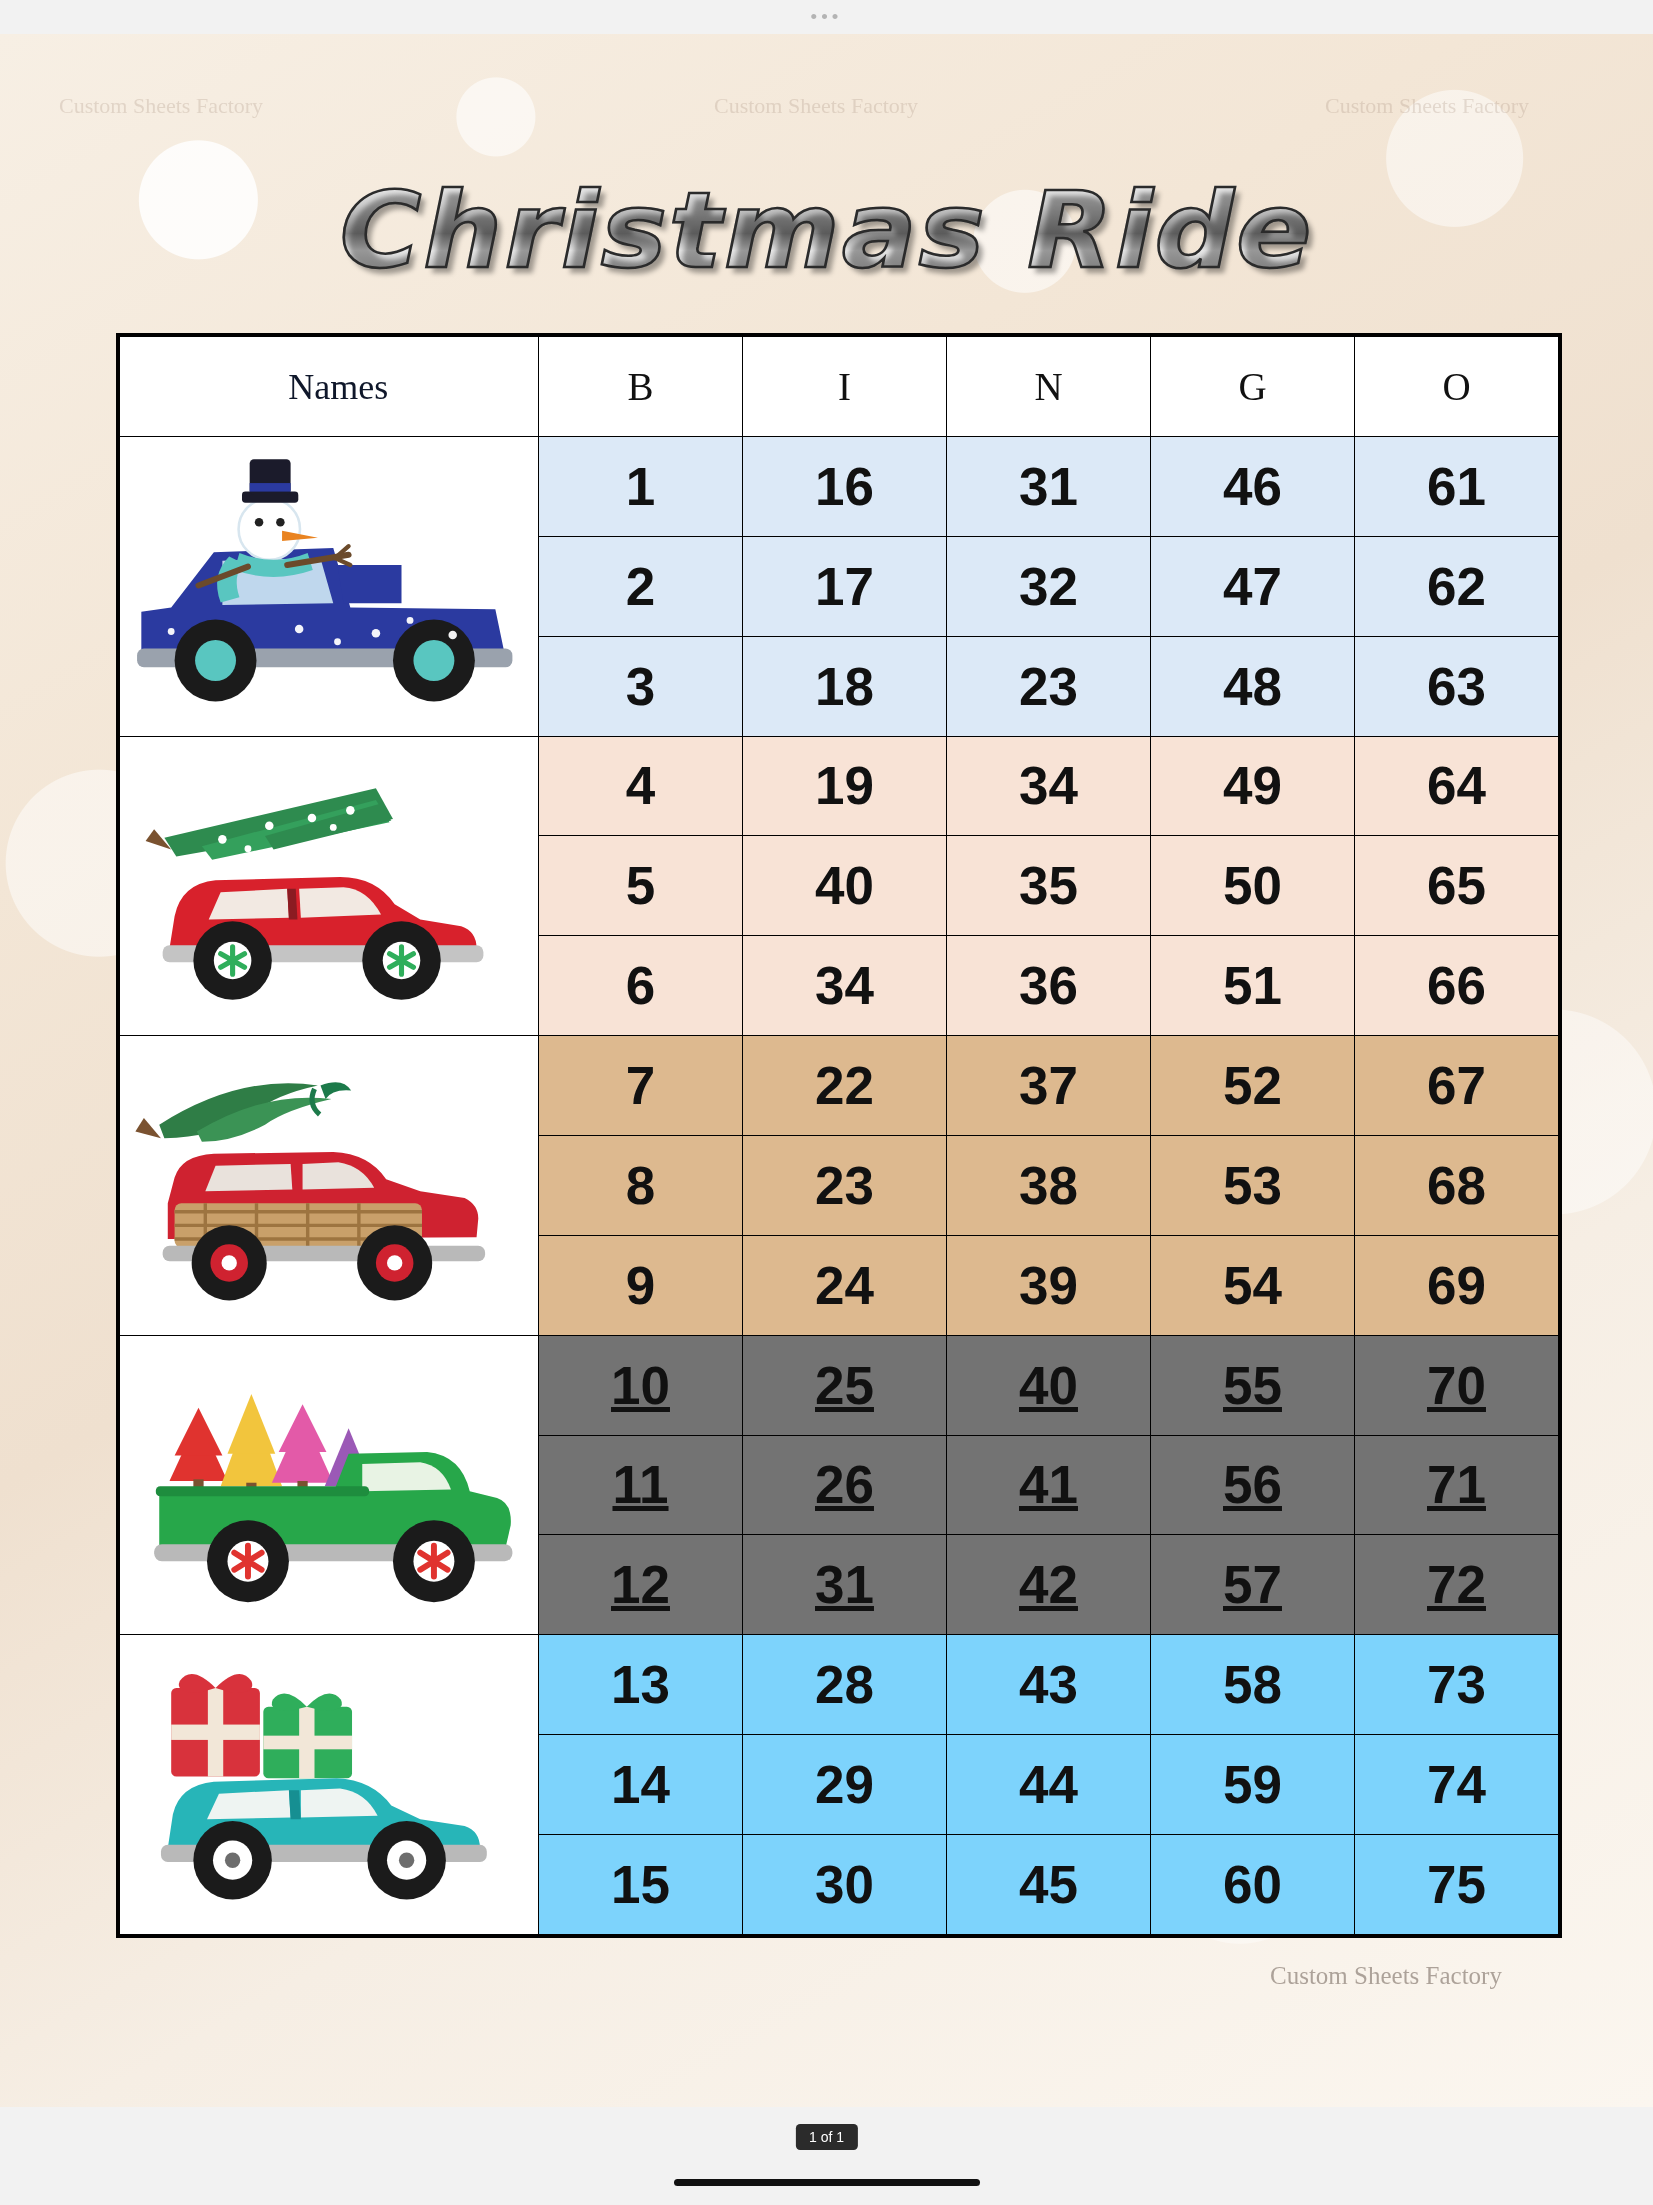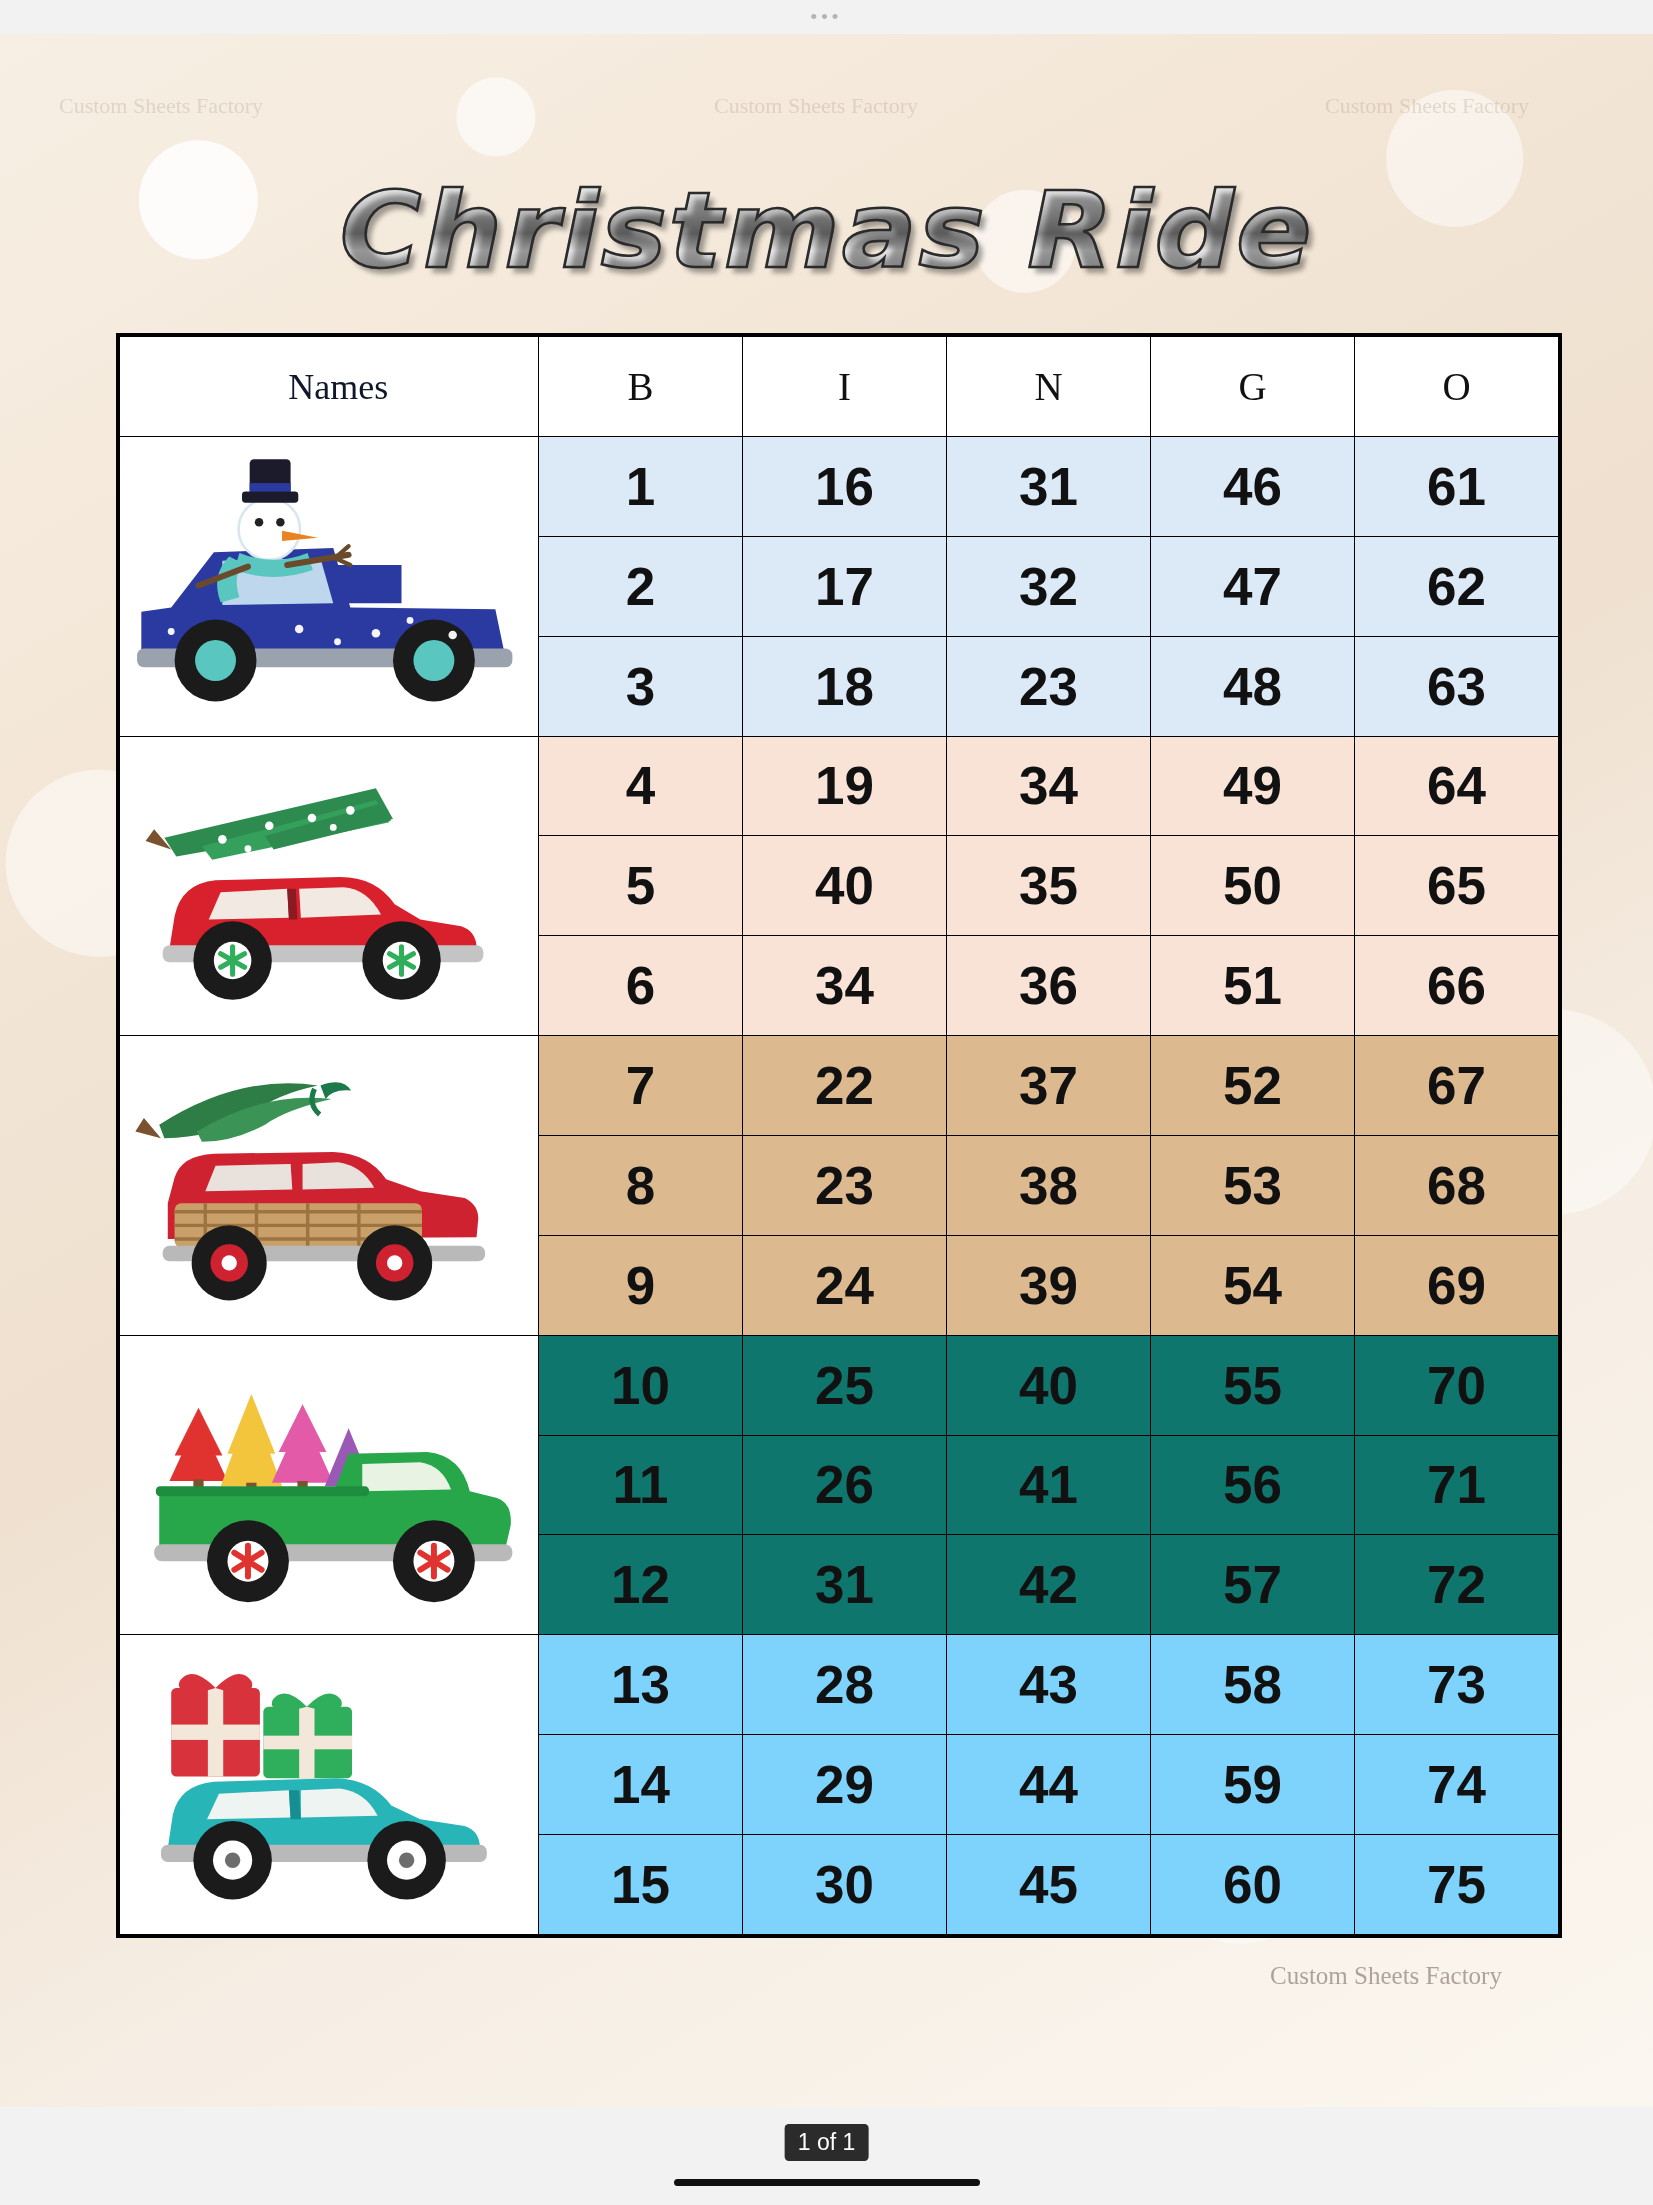--- a/index.html
+++ b/index.html
@@ -40,21 +40,21 @@
   #dots {
     position: absolute; left: 50%; top: 12px; transform: translateX(-50%);
     letter-spacing: 4.2px; color: #b4b4b4; font-size: 18.7px; line-height: 10.2px;
   }
   #bottom-chrome {
     position: absolute; left: 0; top: 2107px; width: 1653px; height: 99px;
     background: #f2f2f2;
   }
   #page-indicator {
     position: absolute; left: 50%; top: 2124px; transform: translateX(-50%);
-    background: #2b2b2b; color: #fff; font-size: 23px;
+    background: #2b2b2b; color: #fff; font-size: 14px;
     padding: 5.1px 13.6px; border-radius: 4.2px; font-family: "Liberation Sans", sans-serif;
   }
   #home-bar {
     position: absolute; left: 50%; bottom: 18.7px; transform: translateX(-50%);
     width: 306px; height: 7.6px; border-radius: 5.1px; background: #111;
   }
 
   
   #title {
     position: absolute; left: 0; top: 170px; width: 1653px;
@@ -124,21 +124,21 @@
     padding: 0;
     position: relative;
   }
   .art-wrap { position: relative; width: 100%; height: 100%; }
   .art-wrap svg { display: block; width: 100%; height: 100%; }
 
   
   .band-blue   { background: #dce9f7; }
   .band-peach  { background: #f8e3d6; }
   .band-tan    { background: #ddb98f; }
-  .band-green  { background: #0f766e; }
+  .band-green  { background: #737373; text-decoration: underline; }
   .band-ice    { background: #7dd3fc; }
 
   
   .wm {
     position: absolute;
     pointer-events: none;
     color: rgba(120,95,80,0.30);
     font-family: "Liberation Serif", serif;
   }
   #wm-script {

